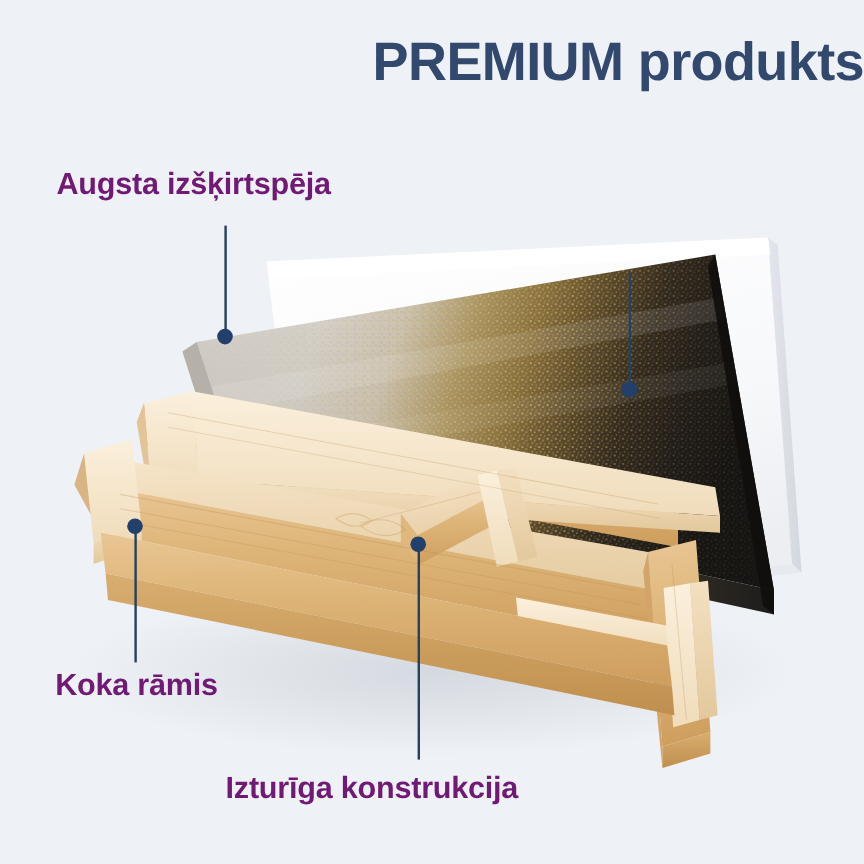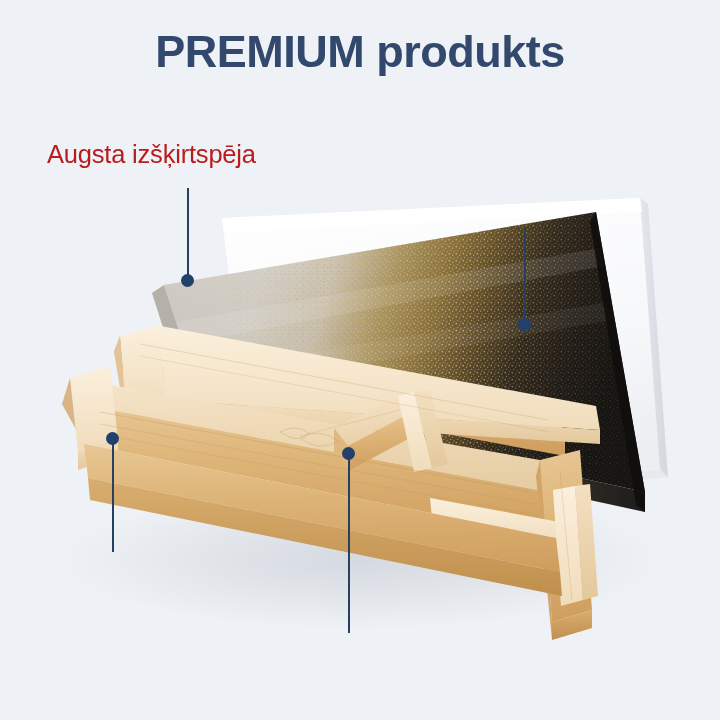--- a/index.html
+++ b/index.html
@@ -20,34 +20,34 @@
     background: #eef1f5;
     overflow: hidden;
   }
 
   
   #title {
     position: absolute;
     left: 0;
     top: 26px;
     width: 720px;
-    text-align: center;
+    text-align: right;
     font-size: 45px;
     font-weight: 700;
     letter-spacing: -0.5px;
     color: #32486c;
     white-space: nowrap;
   }
 
   
   .callout-label {
     position: absolute;
     font-size: 25.5px;
-    font-weight: 400;
-    color: #b91c1c;
+    font-weight: 700;
+    color: #701a75;
     white-space: nowrap;
     letter-spacing: -0.2px;
   }
   #label-resolution { left: 47px;  top: 140px; }
   #label-uv         { left: 455px; top: 188px; }
   #label-frame      { left: 46px;  top: 557px; }
   #label-construction { left: 188px; top: 643px; }
 
   
   .leader {
@@ -298,19 +298,21 @@
 
   <div id="title">PREMIUM produkts</div>
 
   <div class="callout-label" id="label-resolution">Augsta izšķirtspēja</div>
   <div class="leader" id="leader-resolution"></div>
   <div class="dot" id="dot-resolution"></div>
 
   <div class="leader" id="leader-uv"></div>
   <div class="dot" id="dot-uv"></div>
 
+  <div class="callout-label" id="label-frame">Koka rāmis</div>
   <div class="leader" id="leader-frame"></div>
   <div class="dot" id="dot-frame"></div>
 
+  <div class="callout-label" id="label-construction">Izturīga konstrukcija</div>
   <div class="leader" id="leader-construction"></div>
   <div class="dot" id="dot-construction"></div>
 
 </div>
 
 </body></html>

